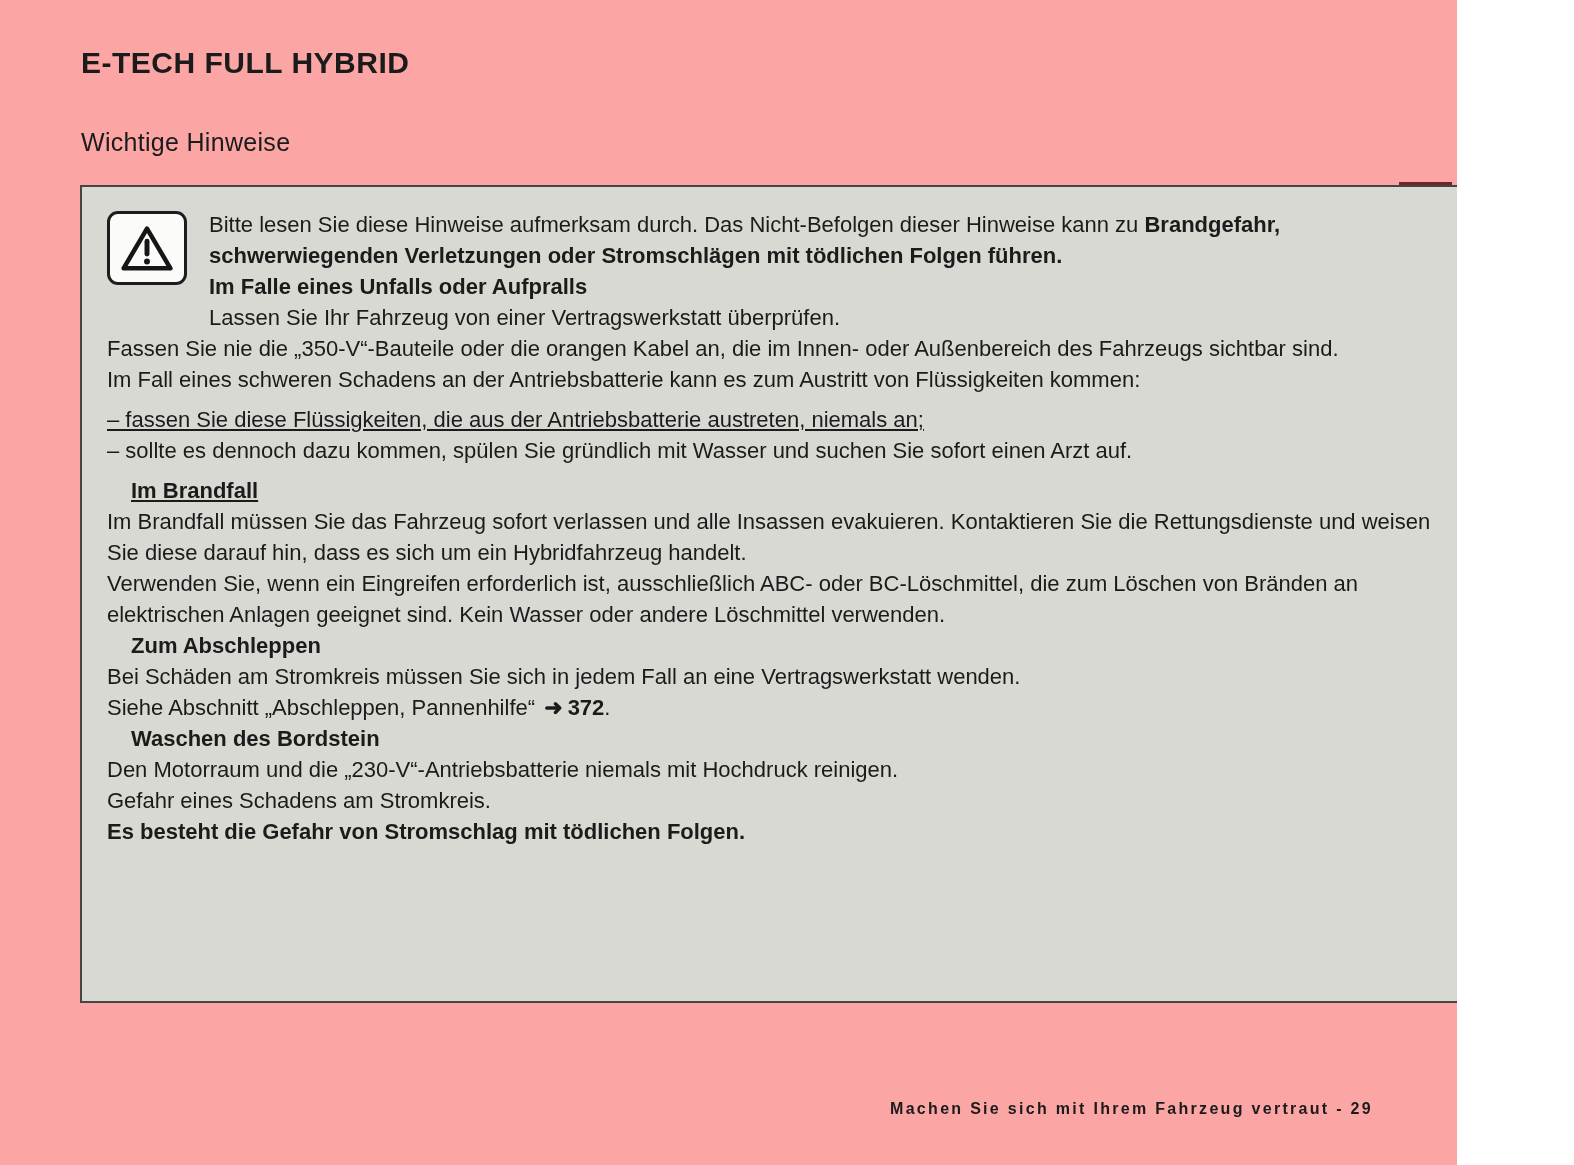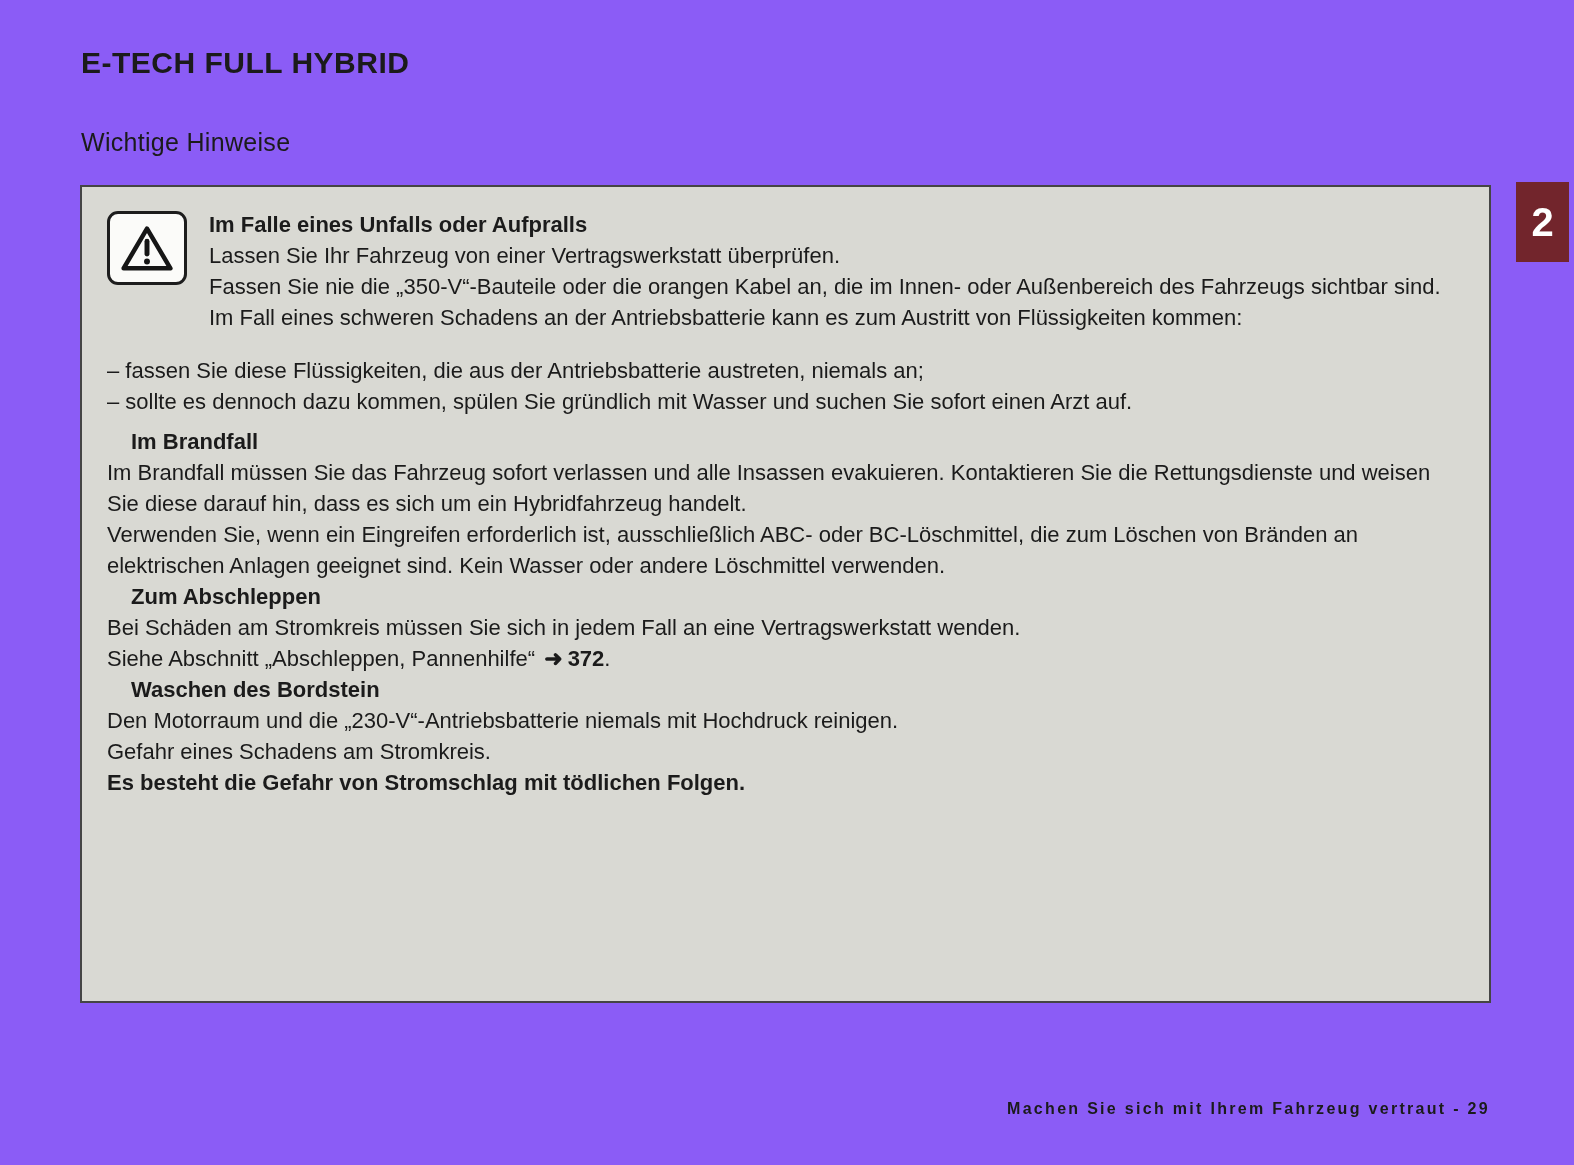--- a/index.html
+++ b/index.html
@@ -3,21 +3,21 @@
 <meta charset="utf-8">
 <style>
   * { margin:0; padding:0; box-sizing:border-box; }
   html, body {
     width:1574px; height:1165px;
     background:#ffffff;
     font-family:"Liberation Sans", sans-serif;
     color:#1b1b1b;
     -webkit-font-smoothing:antialiased;
   }
-  .page { position:relative; width:1574px; height:1165px; background:#8b5cf6; overflow:hidden; }
+  .page { position:relative; width:1457px; height:1165px; background:#fca5a5; overflow:hidden; }
 
   .title {
     position:absolute; left:81px; top:46px;
     font-size:30px; font-weight:700; letter-spacing:0.5px;
   }
   .subtitle {
     position:absolute; left:81px; top:128px;
     font-size:25px; font-weight:400; letter-spacing:0.3px;
   }
 
@@ -45,22 +45,22 @@
     border-radius:11px;
     background:#fbfbf9;
     display:flex; align-items:center; justify-content:center;
     margin:2px 22px 42px 0;
   }
 
   .block { font-size:22px; line-height:31px; }
   .block-heading { font-weight:700;margin-left:24px; }
   .seg-bold { font-weight:700; }
   .block-list { }
-  .block-para + .block-list { margin-top:22px; }
-  .block-list + .block-heading { margin-top:9px; }
+  .block-para + .block-list { margin-top:9px;text-decoration:underline; }
+  .block-list + .block-heading { margin-top:9px;text-decoration:underline; }
   .ref-arrow { font-weight:700; margin:0 5px 0 3px; }
 
   .footer {
     position:absolute; right:84px; top:1100px;
     font-size:16px; font-weight:700; letter-spacing:2.3px;
     white-space:nowrap;
   }
 </style>
 </head>
 <body>
@@ -78,20 +78,21 @@
   <div class="notice">
     <div class="notice-flow">
       <div class="warn-icon">
         <svg viewBox="0 0 60 54" width="54" height="49" aria-hidden="true">
           <path d="M30 5 L56 49 H4 Z" fill="none" stroke="#161616" stroke-width="5" stroke-linejoin="round"></path>
           <line x1="30" y1="19" x2="30" y2="33" stroke="#161616" stroke-width="5.5" stroke-linecap="round"></line>
           <circle cx="30" cy="41.5" r="3.3" fill="#161616"></circle>
         </svg>
       </div>
 
+    <p class="block block-para"><span>Bitte lesen Sie diese Hinweise aufmerksam durch. Das Nicht-Befolgen dieser Hinweise kann zu </span><span class="seg-bold">Brandgefahr, schwerwiegenden Verletzungen oder Stromschlägen mit tödlichen Folgen führen.</span></p>
         <p class="block block-heading"><span class="seg-bold">Im Falle eines Unfalls oder Aufpralls</span></p>
         <p class="block block-para"><span>Lassen Sie Ihr Fahrzeug von einer Vertragswerkstatt überprüfen.</span></p>
         <p class="block block-para"><span>Fassen Sie nie die „350-V“-Bauteile oder die orangen Kabel an, die im Innen- oder Außenbereich des Fahrzeugs sichtbar sind.</span></p>
         <p class="block block-para"><span>Im Fall eines schweren Schadens an der Antriebsbatterie kann es zum Austritt von Flüssigkeiten kommen:</span></p>
         <p class="block block-list"><span>–  fassen Sie diese Flüssigkeiten, die aus der Antriebsbatterie austreten, niemals an;</span></p>
         <p class="block block-list"><span>–  sollte es dennoch dazu kommen, spülen Sie gründlich mit Wasser und suchen Sie sofort einen Arzt auf.</span></p>
         <p class="block block-heading"><span class="seg-bold">Im Brandfall</span></p>
         <p class="block block-para"><span>Im Brandfall müssen Sie das Fahrzeug sofort verlassen und alle Insassen evakuieren. Kontaktieren Sie die Rettungsdienste und weisen Sie diese darauf hin, dass es sich um ein Hybridfahrzeug handelt.</span></p>
         <p class="block block-para"><span>Verwenden Sie, wenn ein Eingreifen erforderlich ist, ausschließlich ABC- oder BC-Löschmittel, die zum Löschen von Bränden an elektrischen Anlagen geeignet sind. Kein Wasser oder andere Löschmittel verwenden.</span></p>
         <p class="block block-heading"><span class="seg-bold">Zum Abschleppen</span></p>

